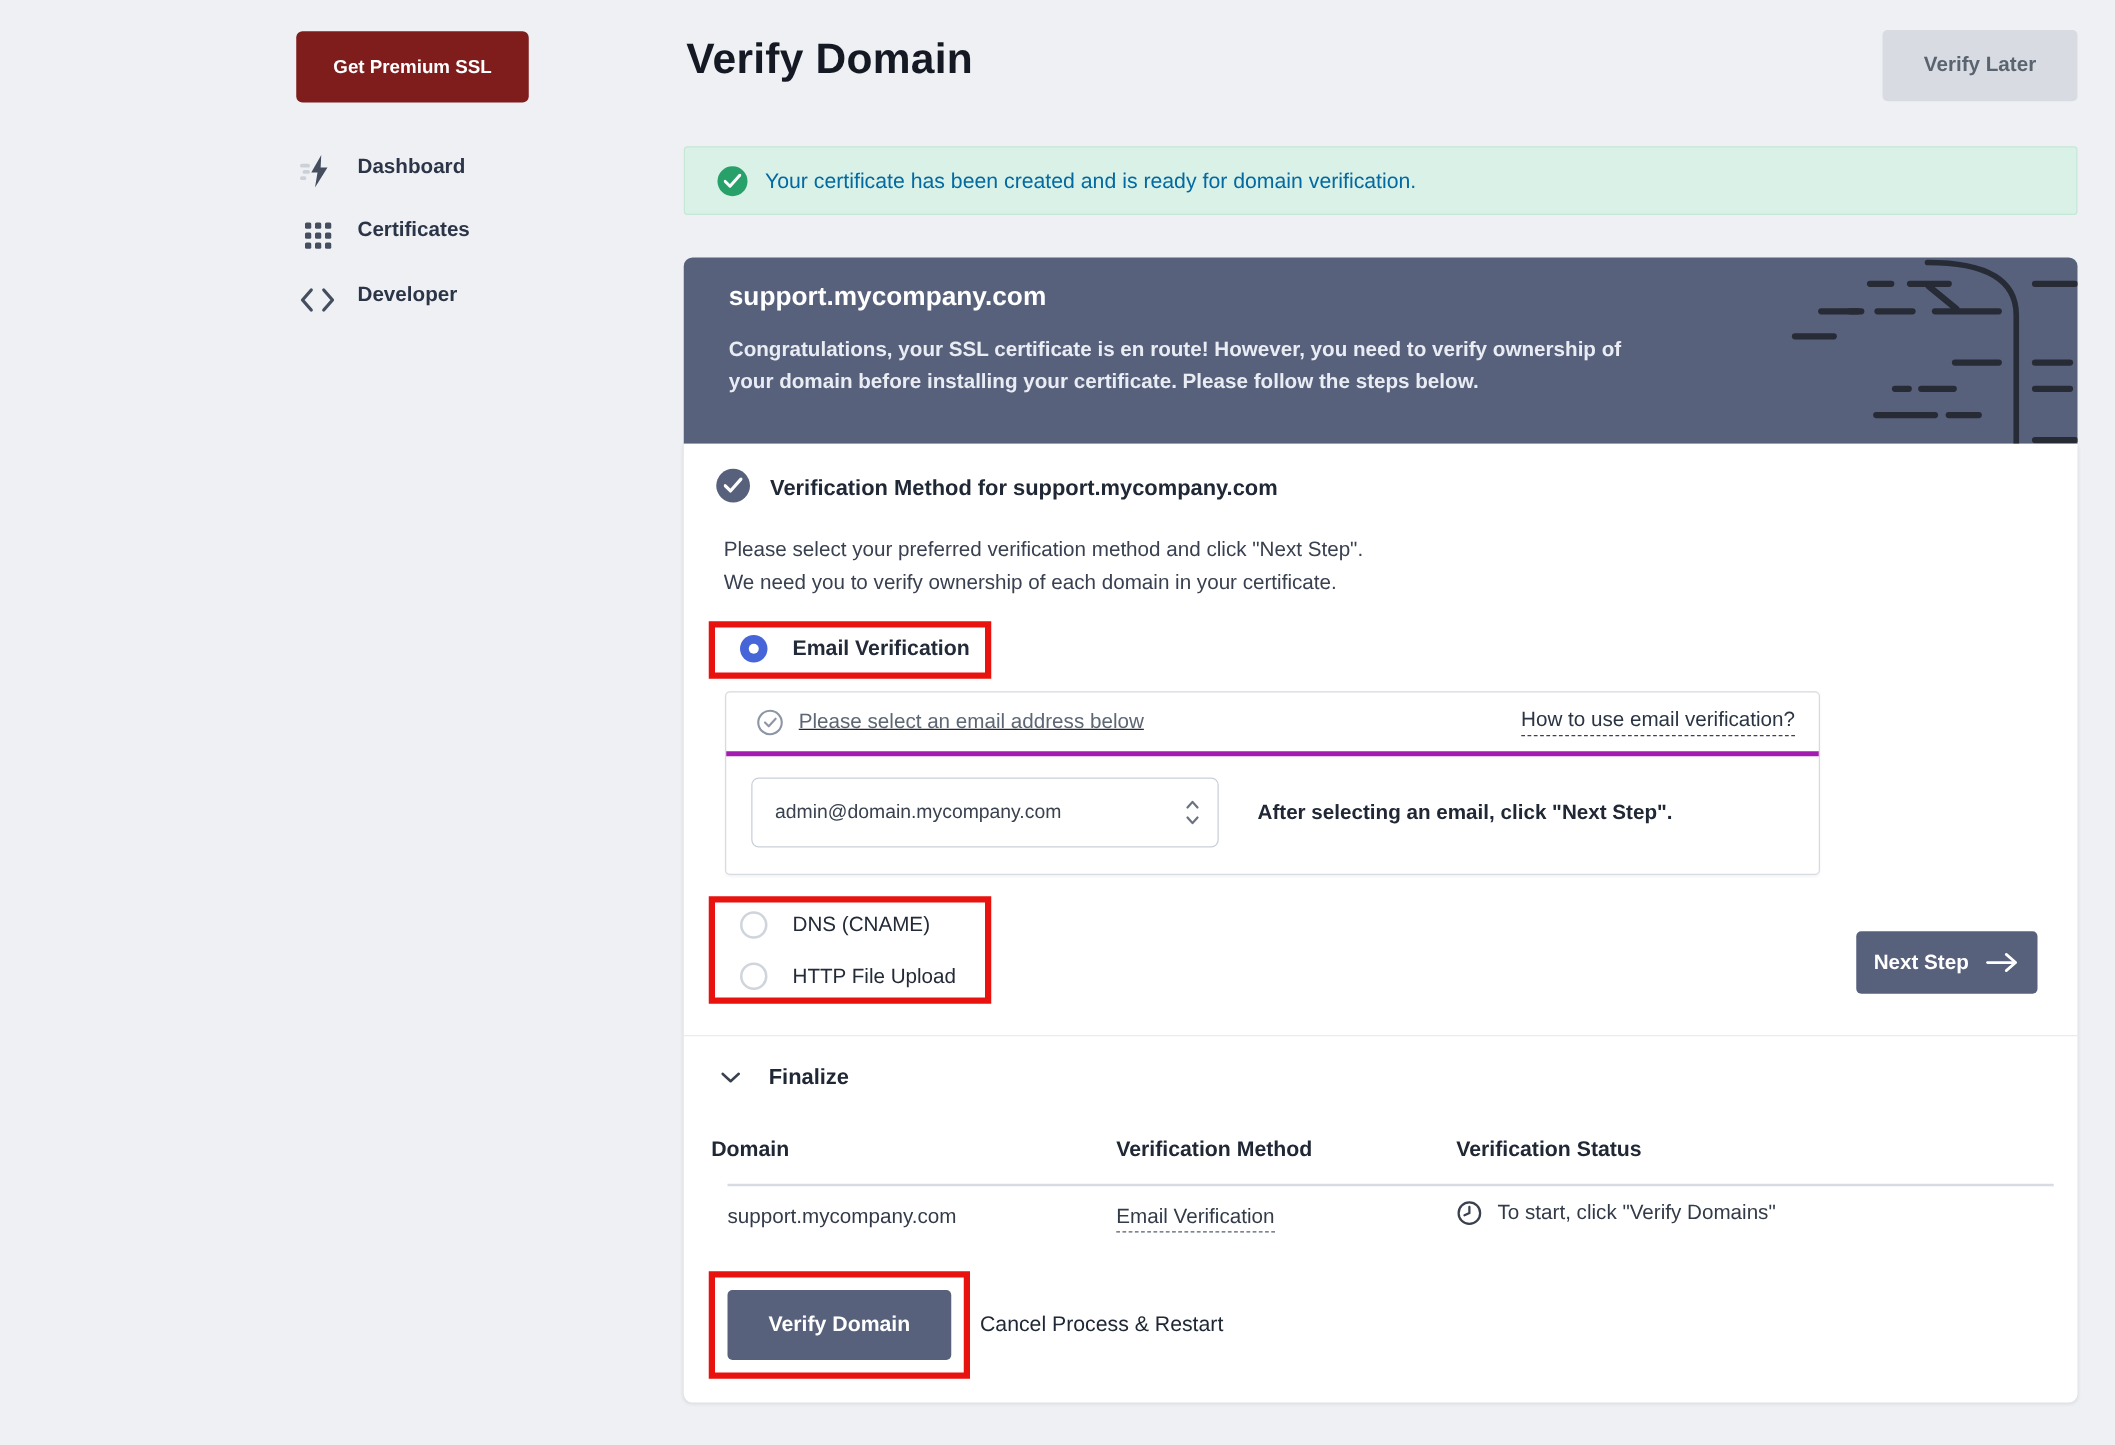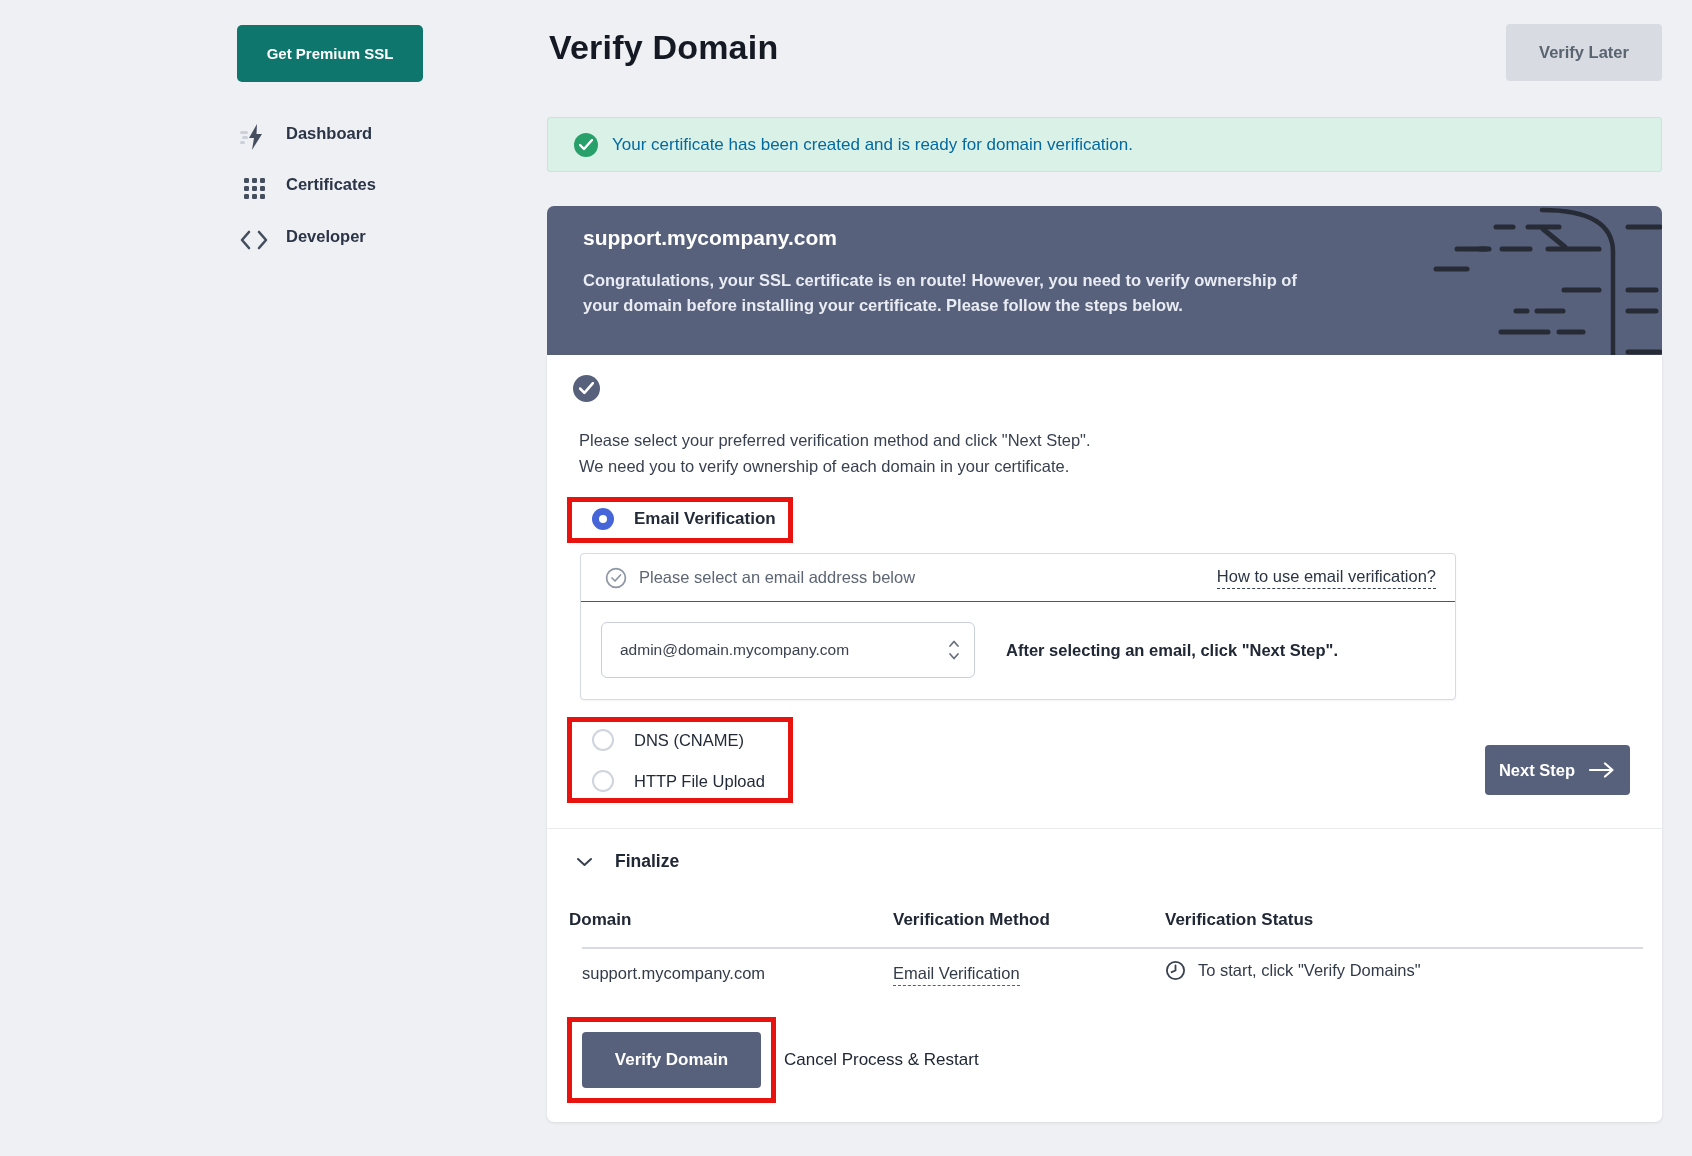--- a/index.html
+++ b/index.html
@@ -1,21 +1,21 @@
 <!DOCTYPE html>
 <html><head>
 <meta charset="utf-8">
 <style>
   html,body{margin:0;padding:0;}
   .page{position:relative;width:1692px;height:1156px;background:#eef0f3;
         font-family:"Liberation Sans",sans-serif;overflow:hidden;color:#202735;}
   .abs{position:absolute;}
 
   
-  .cta{left:237px;top:25px;width:186px;height:57px;background:#0f766e;border-radius:5px;
+  .cta{left:237px;top:25px;width:186px;height:57px;background:#7f1d1d;border-radius:5px;
        display:flex;align-items:center;justify-content:center;color:#fff;font-size:15px;
        font-weight:bold;cursor:pointer;}
   .nav-item{left:240px;width:220px;height:30px;display:flex;align-items:flex-start;gap:18px;cursor:pointer;}
   .nav-item .lbl{font-size:16.5px;font-weight:600;color:#2c3547;}
   .nav-icon{width:28px;height:26px;display:flex;align-items:center;justify-content:center;}
 
   
   .page-title{left:549px;top:28px;font-size:34px;font-weight:600;color:#141924;letter-spacing:.2px;}
   .verify-later{left:1506px;top:24px;width:156px;height:57px;background:#d8dce2;border-radius:4px;
         display:flex;align-items:center;justify-content:center;font-size:16.5px;font-weight:600;
@@ -55,21 +55,21 @@
         border-radius:50%;background:#fff;}
   .radio.un{background:#fff;border:2px solid #cfd4dd;box-sizing:border-box;}
   .radio-row{display:flex;align-items:center;gap:20px;cursor:pointer;}
   .radio-row .rl{font-size:16.5px;color:#232a38;}
   .rl.b{font-weight:600;font-size:17px;}
 
   
   .epanel{left:33px;top:198px;width:876px;height:147px;background:#fff;border:1px solid #d6dae1;
         border-radius:4px;box-sizing:border-box;box-shadow:0 1px 2px rgba(30,40,60,.05);}
   .ep-head{position:absolute;left:0;top:0;right:0;height:47px;display:flex;align-items:center;
-        border-bottom:1px solid #a21caf;}
+        border-bottom:4px solid #a21caf;text-decoration:underline;}
   .ep-head .pic{margin-left:24px;display:flex;}
   .ep-head .ptxt{margin-left:12px;font-size:16.5px;color:#5d6673;}
   .ep-link{position:absolute;right:19px;top:13px;font-size:16.5px;color:#2b3443;
         border-bottom:1px dashed #3a4252;padding-bottom:2px;cursor:pointer;}
   .ep-body{position:absolute;left:0;top:47px;right:0;bottom:0;display:flex;align-items:center;}
   .eselect{position:relative;margin-left:20px;width:374px;height:56px;border:1px solid #c9cfd9;
         border-radius:6px;box-sizing:border-box;display:flex;align-items:center;cursor:pointer;background:#fff;}
   .eselect .val{margin-left:18px;font-size:15.5px;color:#3a4250;}
   .eselect .chev{position:absolute;right:13px;top:50%;transform:translateY(-50%);display:flex;}
   .ep-hint{margin-left:31px;font-size:16.5px;font-weight:600;color:#202735;}
@@ -181,20 +181,21 @@
     </svg>
   </div>
 
   <div class="abs wcard">
 
     <div class="abs step-ic">
       <svg width="15" height="13" viewBox="0 0 14 12" fill="none" stroke="#ffffff" stroke-width="2.4" stroke-linecap="round" stroke-linejoin="round">
           <polyline points="1,6 5,10 13,1"></polyline>
         </svg>
     </div>
+    <div class="abs step-h">Verification Method for support.mycompany.com</div>
 
     <div class="abs intro">
       <div>Please select your preferred verification method and click "Next Step".</div>
       <div>We need you to verify ownership of each domain in your certificate.</div>
     </div>
 
     <div class="abs redbox rb1"></div>
     <div class="abs radio-row" style="left:45px;top:153px;">
       <span class="radio sel"></span>
       <span class="rl b">Email Verification</span>

